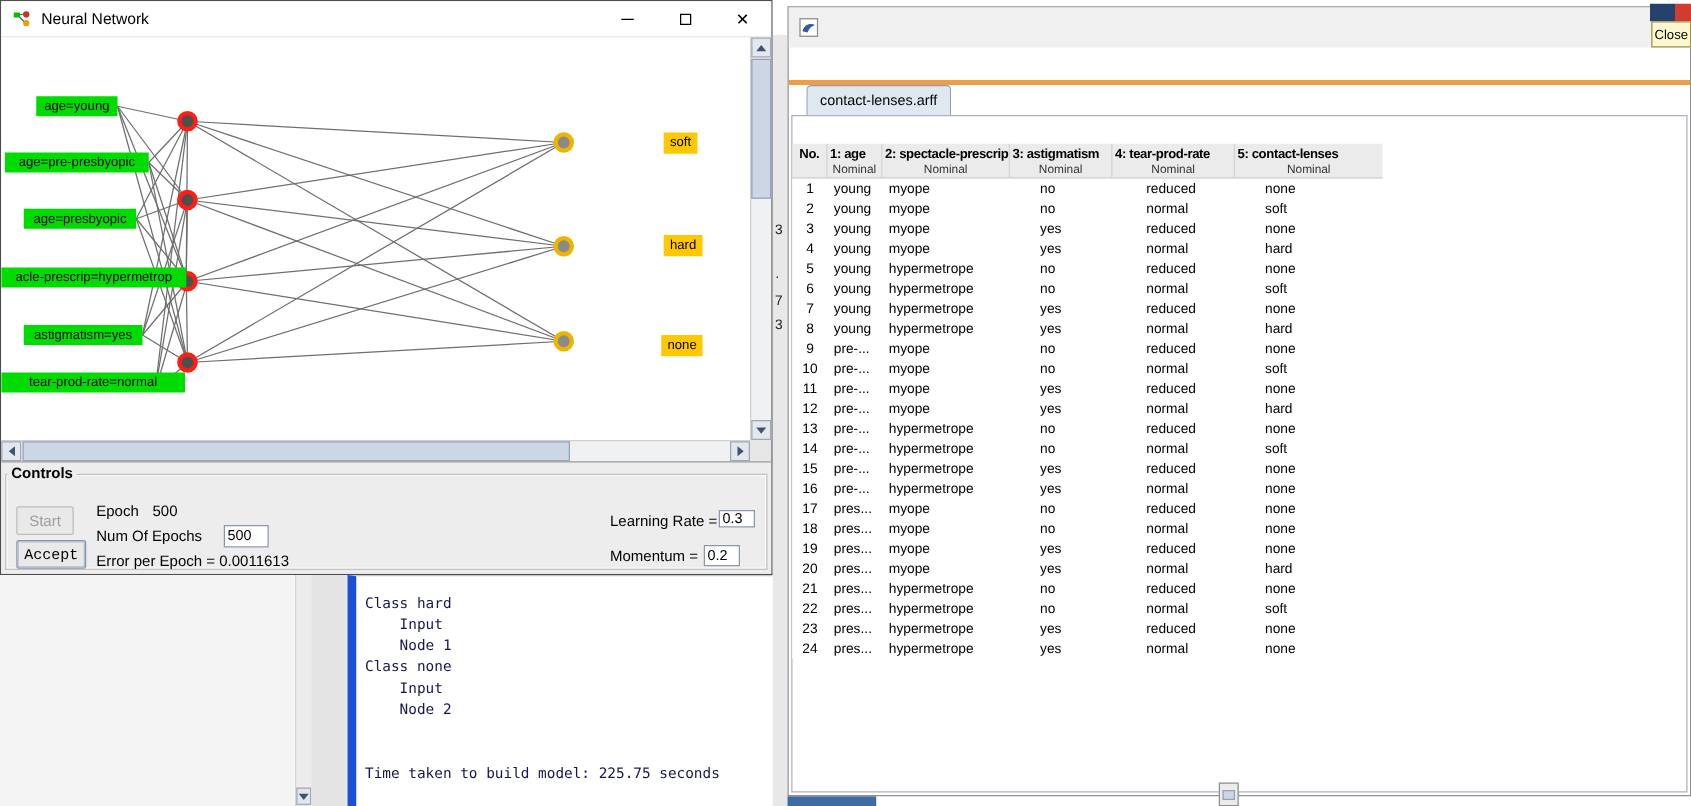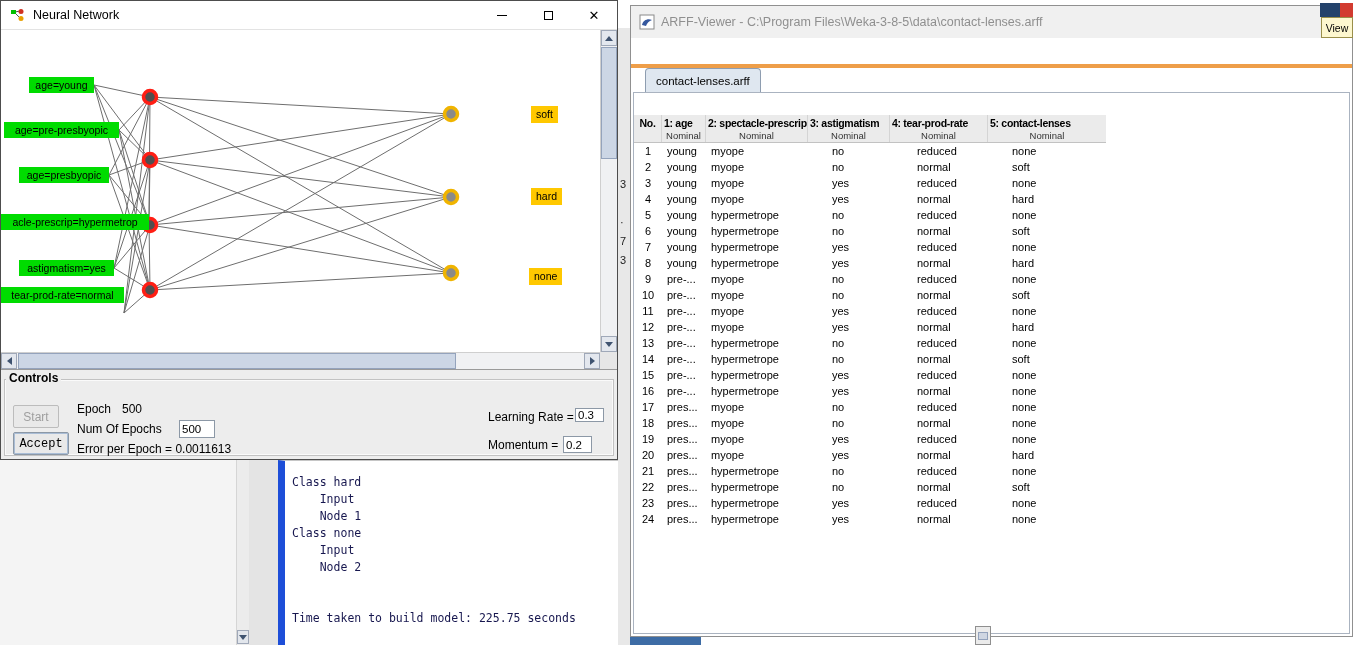--- a/index.html
+++ b/index.html
@@ -122,21 +122,20 @@
   </div>
 
   <div class="frag-blue"></div>
 
   <div class="arff-window">
     <div class="arff-titlebar">
       <svg width="16" height="16" viewBox="0 0 16 16">
         <rect x="1" y="1" width="14" height="14" fill="#ffffff" stroke="#8a8a8a"></rect>
         <path d="M3 11 C4 6 9 4 13 6 C10 7 8 9 7 12 Z" fill="#35589e"></path>
       </svg>
-      <span class="arff-title" style="color: rgb(143, 143, 143);">ARFF-Viewer - C:\Program Files\Weka-3-8-5\data\contact-lenses.arff</span>
     </div>
     <div class="amber" style="background: rgb(238, 158, 73);"></div>
     <div class="tabstrip">
       <div class="tab">
         <span>contact-lenses.arff</span>
       </div>
     </div>
     <div class="arff-content">
       <div class="thead">
           <div class="hcell c0">
@@ -430,21 +429,21 @@
           <circle cx="149" cy="260" r="6.5" fill="#4f4f4f" stroke="#ff1e14" stroke-width="3.5"></circle>
           <circle cx="450" cy="84" r="6.5" fill="#8a8a8a" stroke="#f0b400" stroke-width="3.5"></circle>
           <circle cx="450" cy="167" r="6.5" fill="#8a8a8a" stroke="#f0b400" stroke-width="3.5"></circle>
           <circle cx="450" cy="243" r="6.5" fill="#8a8a8a" stroke="#f0b400" stroke-width="3.5"></circle>
         </svg>
     <div class="in-label" style="left: 28px; width: 65px; top: 47px; background: rgb(0, 220, 0);">age=young</div>
         <div class="in-label" style="left: 3px; width: 115px; top: 92px; background: rgb(0, 220, 0);">age=pre-presbyopic</div>
         <div class="in-label" style="left: 18px; width: 90px; top: 137px; background: rgb(0, 220, 0);">age=presbyopic</div>
         <div class="in-label" style="left: 0px; width: 148px; top: 184px; background: rgb(0, 220, 0);">acle-prescrip=hypermetrop</div>
         <div class="in-label" style="left: 18px; width: 95px; top: 230px; background: rgb(0, 220, 0);">astigmatism=yes</div>
-        <div class="in-label" style="left: 0px; width: 123px; top: 257px; background: rgb(0, 220, 0);">tear-prod-rate=normal</div>
+        <div class="in-label" style="left: 0px; width: 147px; top: 268px; background: rgb(0, 220, 0);">tear-prod-rate=normal</div>
         <div class="out-label" style="left: 530px; top: 76px; background: rgb(255, 200, 0);">soft</div>
         <div class="out-label" style="left: 530px; top: 158px; background: rgb(255, 200, 0);">hard</div>
         <div class="out-label" style="left: 528px; top: 238px; background: rgb(255, 200, 0);">none</div>
       </div>
 
     <div class="vscroll">
       <div class="sb-btn sb-top">
           <span class="tri tri-up"></span>
         </div>
       <div class="vthumb"></div>
@@ -475,15 +474,15 @@
       <span class="ctl-label" style="left:76px;top:72px;">Error per Epoch = 0.0011613</span>
       <span class="ctl-label" style="left:487px;top:40px;">Learning Rate =</span>
       <input class="jtext" style="left: 574px; top: 38px; width: 29px; height: 14px;" value="0.3">
       <span class="ctl-label" style="left:487px;top:68px;">Momentum =</span>
       <input class="jtext" style="left: 562px; top: 66px; width: 29px; height: 17px;" value="0.2">
     </div>
   </div>
 
   <div class="ov-blue"></div>
   <div class="ov-red"></div>
-  <div class="ov-close">View</div>
+  <div class="ov-close">Close</div>
 
 </div>
 
 </body></html>

